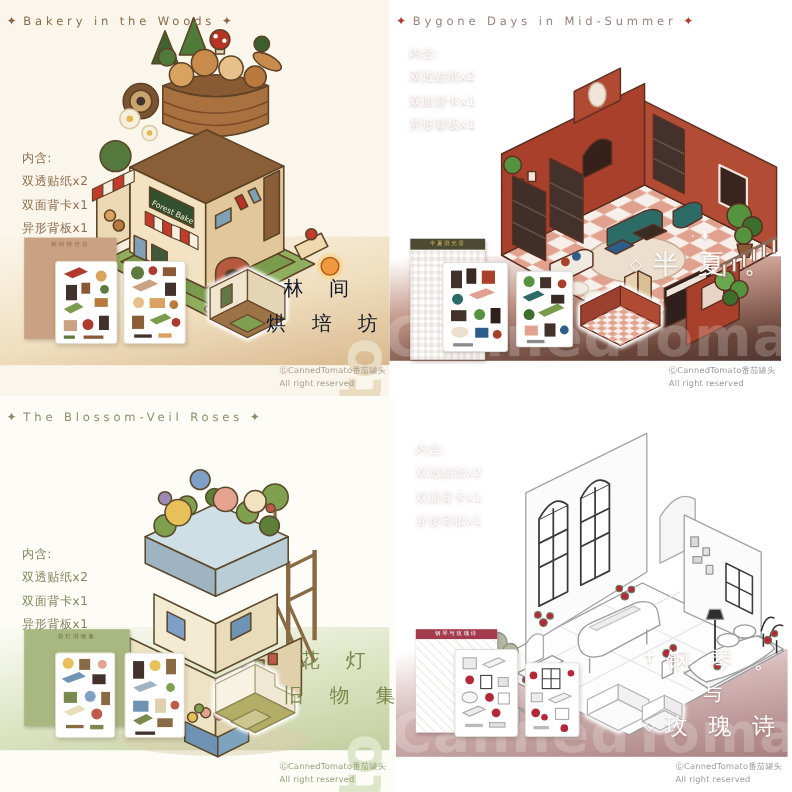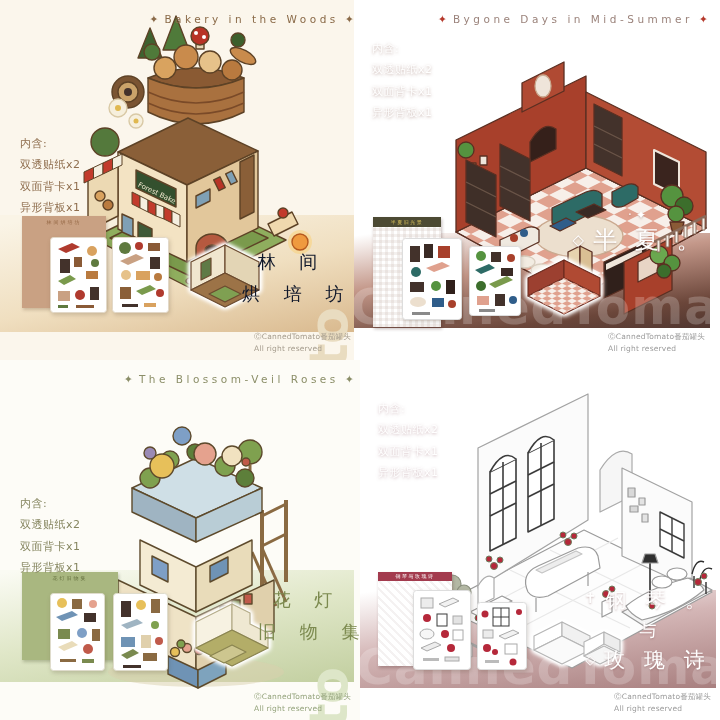--- a/index.html
+++ b/index.html
@@ -4,21 +4,21 @@
 <style>
 *{margin:0;padding:0;box-sizing:border-box}
 html,body{width:720px;height:720px}
 body{font-family:"DejaVu Sans","Liberation Sans",sans-serif;background:#fff}
 #canvas{position:relative;width:720px;height:720px;overflow:hidden;background:#fff}
 .quad{position:absolute;width:360px;height:360px;overflow:hidden}
 #q1{left:0;top:0;background:#fbf6ec;box-shadow:inset -6px 0 0 #fcfbf7}
 #q2{left:354px;top:0;background:#fff}
 #q3{left:0;top:360px;background:#fdfcf7}
 #q4{left:360px;top:360px;background:#fff}
-.en-title{position:absolute;top:13px;left:0;right:0;text-align:right;font-size:10.5px;letter-spacing:3.5px;white-space:nowrap;z-index:5}
+.en-title{position:absolute;top:13px;left:0;right:0;text-align:left;font-size:10.5px;letter-spacing:3.5px;white-space:nowrap;z-index:5}
 .en-title .orn{letter-spacing:0;margin:0 6px;font-size:11px}
 .contents{position:absolute;font-size:11px;line-height:1.95;letter-spacing:.5px;z-index:5}
 .vwm{position:absolute;right:4px;bottom:52px;transform:rotate(-90deg);transform-origin:100% 100%;font-size:54px;font-weight:700;letter-spacing:-1px;white-space:nowrap;line-height:1;z-index:2}
 .hwm{position:absolute;left:-4px;bottom:28px;font-size:50px;font-weight:700;color:rgba(255,255,255,.22);white-space:nowrap;letter-spacing:1px;line-height:1;z-index:3}
 .band{position:absolute;left:0;z-index:1}
 .band-q1{top:215px;width:354px;height:117px;background:linear-gradient(168deg,#faf4e6 5%,#f0dfc0 55%,#d9b98e 100%)}
 .band-q2{top:233px;width:356px;height:95px;background:linear-gradient(172deg,#ffffff 2%,#c4988a 40%,#6b463a 80%,#503630 100%)}
 .band-q3{top:210px;width:354px;height:112px;background:linear-gradient(170deg,#fafbf3 2%,#e0e7c8 48%,#c2cfa0 100%)}
 .band-q4{top:230px;width:356px;height:98px;background:linear-gradient(172deg,#ffffff 2%,#d4b6b6 45%,#a87f7f 100%)}
 .illus{position:absolute;left:0;top:0;width:360px;height:360px;z-index:2}

